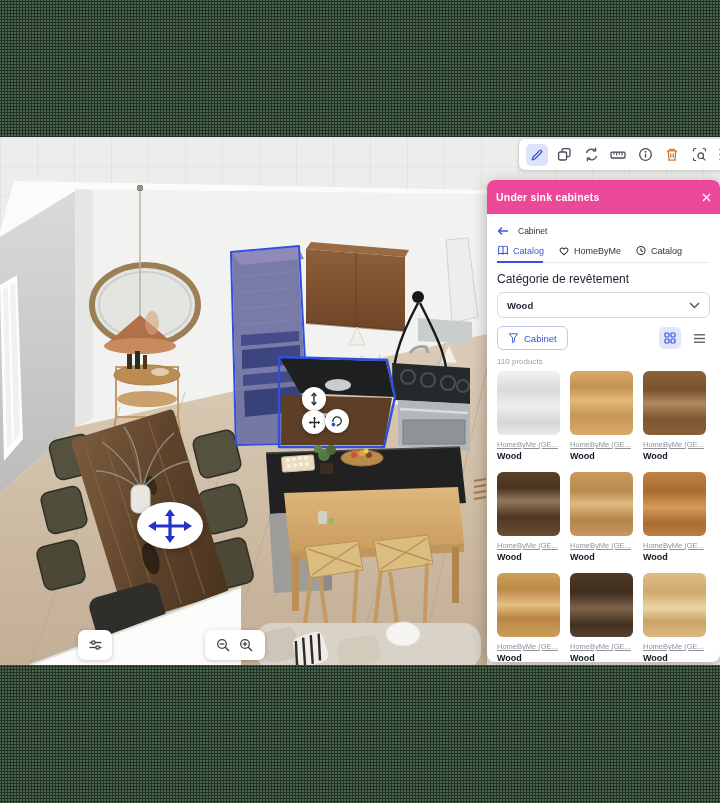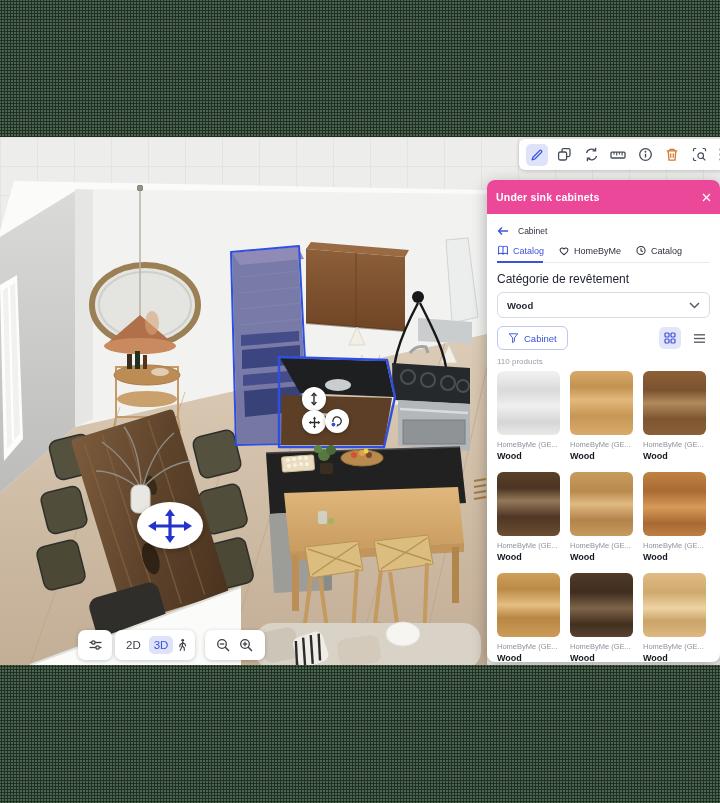--- a/index.html
+++ b/index.html
@@ -70,21 +70,21 @@
   .filter-row { margin-top:8px; display:flex; align-items:center; }
   .filter-btn { height:24px; border:1px solid #bfc9f0; border-radius:6px; display:flex; align-items:center;
     gap:5px; padding:0 10px; color:#3b53d8; font-size:9.5px; background:#fff; }
   .view-toggles { margin-left:auto; display:flex; gap:7px; }
   .vt-btn { width:22px; height:22px; border-radius:5px; display:flex; align-items:center; justify-content:center; }
   .vt-btn.active { background:#e2e6fa; }
   .count { margin-top:7px; font-size:8px; color:#9ba0ab; }
   .grid { margin-top:5px; display:grid; grid-template-columns:repeat(3,63px); column-gap:10px; row-gap:11px; }
   .card { width:63px; }
   .swatch { width:63px; height:64px; border-radius:6px; }
-  .brand { margin-top:5px; font-size:7.5px; color:#8d929c; white-space:nowrap; overflow:hidden; }
+  .brand { margin-top:5px; font-size:7.5px; color:#8d929c; white-space:nowrap; overflow:hidden;text-decoration:underline; }
   .pname { margin-top:2px; font-size:9px; font-weight:bold; color:#15181f; }
 </style>
 </head>
 <body>
 
 <div class="stage">
   <div class="letterbox top"></div>
   <div class="letterbox bottom"></div>
 
   <div class="app">
@@ -477,34 +477,20 @@
       </div>
     </div>
 
     <div class="pill settings">
       <svg width="15" height="14" viewBox="0 0 15 14">
         <g stroke="#3c4048" stroke-width="1.3" fill="#ffffff">
           <line x1="1.5" y1="4.5" x2="13.5" y2="4.5"></line>
             <circle cx="5.4" cy="4.5" r="1.7"></circle>
           <line x1="1.5" y1="9.5" x2="13.5" y2="9.5"></line>
             <circle cx="9.6" cy="9.5" r="1.7"></circle>
-        </g>
-      </svg>
-    </div>
-    <div class="pill views">
-      <span class="mode-label">2D</span>
-      <span class="mode-label active">3D</span>
-      <svg width="13" height="16" viewBox="0 0 13 16">
-        <circle cx="7" cy="2.3" r="1.7" fill="#3c4048"></circle>
-        <g stroke="#3c4048" stroke-width="1.4" fill="none" stroke-linecap="round">
-          <path d="M7,4.4 L6.6,9"></path>
-          <path d="M6.9,5.4 L3.8,7.6 L3.4,10"></path>
-          <path d="M6.9,5.4 L9.6,6.8 L10.6,9"></path>
-          <path d="M6.6,9 L4,14.6"></path>
-          <path d="M6.6,9 L8.8,11.4 L9,14.6"></path>
         </g>
       </svg>
     </div>
     <div class="pill zooms">
       <svg width="15" height="15" viewBox="0 0 15 15">
         <circle cx="6" cy="6" r="4.3" fill="none" stroke="#3c4048" stroke-width="1.3"></circle>
         <line x1="9.3" y1="9.3" x2="13" y2="13" stroke="#3c4048" stroke-width="1.5"></line>
         <line x1="3.8" y1="6" x2="8.2" y2="6" stroke="#3c4048" stroke-width="1.3"></line>
       </svg>
       <svg width="15" height="15" viewBox="0 0 15 15">

